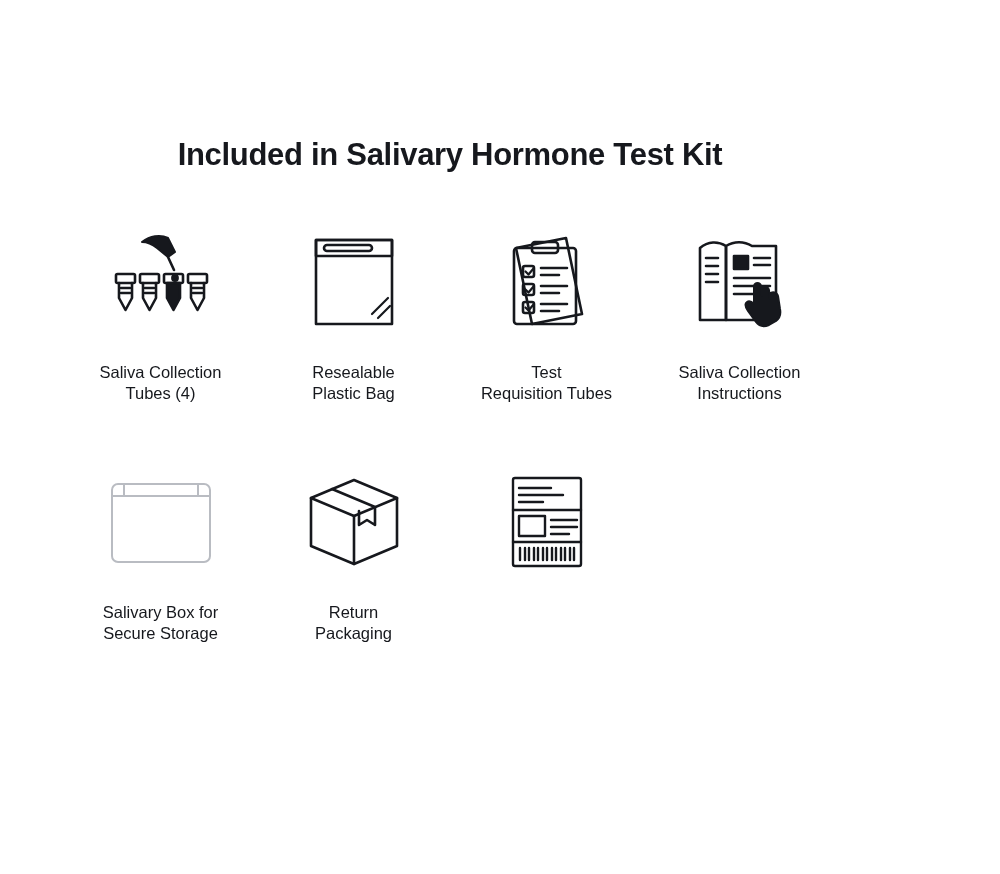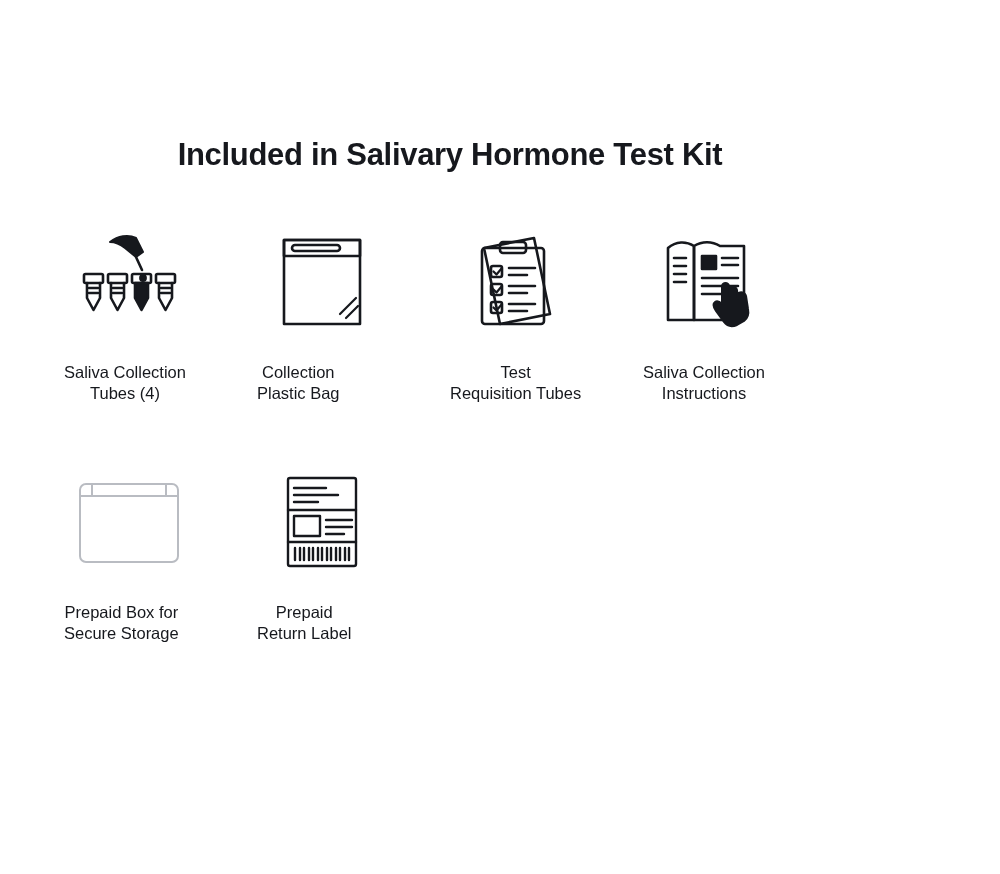--- a/index.html
+++ b/index.html
@@ -31,21 +31,21 @@
   .grid {
     margin-top: 48px;
     padding: 0 64px;
     display: grid;
     grid-template-columns: repeat(4, 1fr);
     row-gap: 58px;
   }
   .cell {
     display: flex;
     flex-direction: column;
-    align-items: flex-start;
+    align-items: center;
   }
   .icon-wrap {
     width: 130px;
     height: 120px;
     display: flex;
     align-items: center;
     justify-content: center;
   }
   .icon-wrap svg {
     display: block;
@@ -99,21 +99,21 @@
 
     <div class="cell">
       <div class="icon-wrap">
         <svg width="104" height="108" viewBox="0 0 104 108" fill="none" stroke="#16181d" stroke-width="2.6" stroke-linecap="round" stroke-linejoin="round">
           <path d="M14 12 h76 v84 h-76 Z" stroke-dasharray="0"></path>
           <path d="M14 12 h76 v16 h-76 Z" fill="none"></path>
           <rect x="22" y="17" width="48" height="6" rx="3"></rect>
           <path d="M70 86 L86 70 M76 90 L88 78" stroke-width="2.2"></path>
         </svg>
       </div>
-      <div class="caption">Collection
+      <div class="caption">Resealable
 Plastic Bag</div>
     </div>
 
     <div class="cell">
       <div class="icon-wrap">
         <svg width="114" height="108" viewBox="0 0 114 108" fill="none" stroke="#16181d" stroke-width="2.6" stroke-linecap="round" stroke-linejoin="round">
 
           <path d="M26 20 L76 10 L92 86 L42 96 Z"></path>
 
           <rect x="24" y="20" width="62" height="76" rx="3"></rect>
@@ -154,39 +154,49 @@
     </div>
 
     <div class="cell">
       <div class="icon-wrap">
         <svg width="118" height="104" viewBox="0 0 118 104" fill="none" stroke="#16181d" stroke-width="2" stroke-linecap="round" stroke-linejoin="round">
           <rect x="10" y="14" width="98" height="78" rx="6" stroke="#b9bcc2"></rect>
           <path d="M10 26 h98" stroke="#b9bcc2"></path>
           <path d="M22 14 v12 M96 14 v12" stroke="#b9bcc2"></path>
         </svg>
       </div>
-      <div class="caption">Prepaid Box for
+      <div class="caption">Salivary Box for
 Secure Storage</div>
     </div>
 
+    <div class="cell">
+      <div class="icon-wrap">
+        <svg width="110" height="104" viewBox="0 0 110 104" fill="none" stroke="#16181d" stroke-width="2.6" stroke-linecap="round" stroke-linejoin="round">
+          <path d="M12 28 L55 10 L98 28 L98 76 L55 94 L12 76 Z"></path>
+          <path d="M12 28 L55 46 L98 28"></path>
+          <path d="M55 46 L55 94"></path>
+          <path d="M33 19 L76 37 L76 55 L68 50 L60 55 L60 41"></path>
+        </svg>
+      </div>
+      <div class="caption">Return
+Packaging</div>
+    </div>
 
     <div class="cell">
       <div class="icon-wrap">
         <svg width="96" height="104" viewBox="0 0 96 104" fill="none" stroke="#16181d" stroke-width="2.4" stroke-linecap="round" stroke-linejoin="round">
           <rect x="14" y="8" width="68" height="88" rx="2"></rect>
           <path d="M20 18 h32 M20 25 h44 M20 32 h24"></path>
           <path d="M14 40 h68"></path>
           <rect x="20" y="46" width="26" height="20"></rect>
           <path d="M52 50 h26 M52 57 h26 M52 64 h18"></path>
           <path d="M14 72 h68"></path>
 
           <g stroke-width="2.4">
             <path d="M21 78 v12 M26 78 v12 M30 78 v12 M35 78 v12 M39 78 v12 M44 78 v12 M48 78 v12 M53 78 v12 M57 78 v12 M62 78 v12 M66 78 v12 M71 78 v12 M75 78 v12"></path>
           </g>
         </svg>
       </div>
-      <div class="caption">Prepaid
-Return Label</div>
     </div>
 
 
   </div>
 </div>
 
 </body></html>

